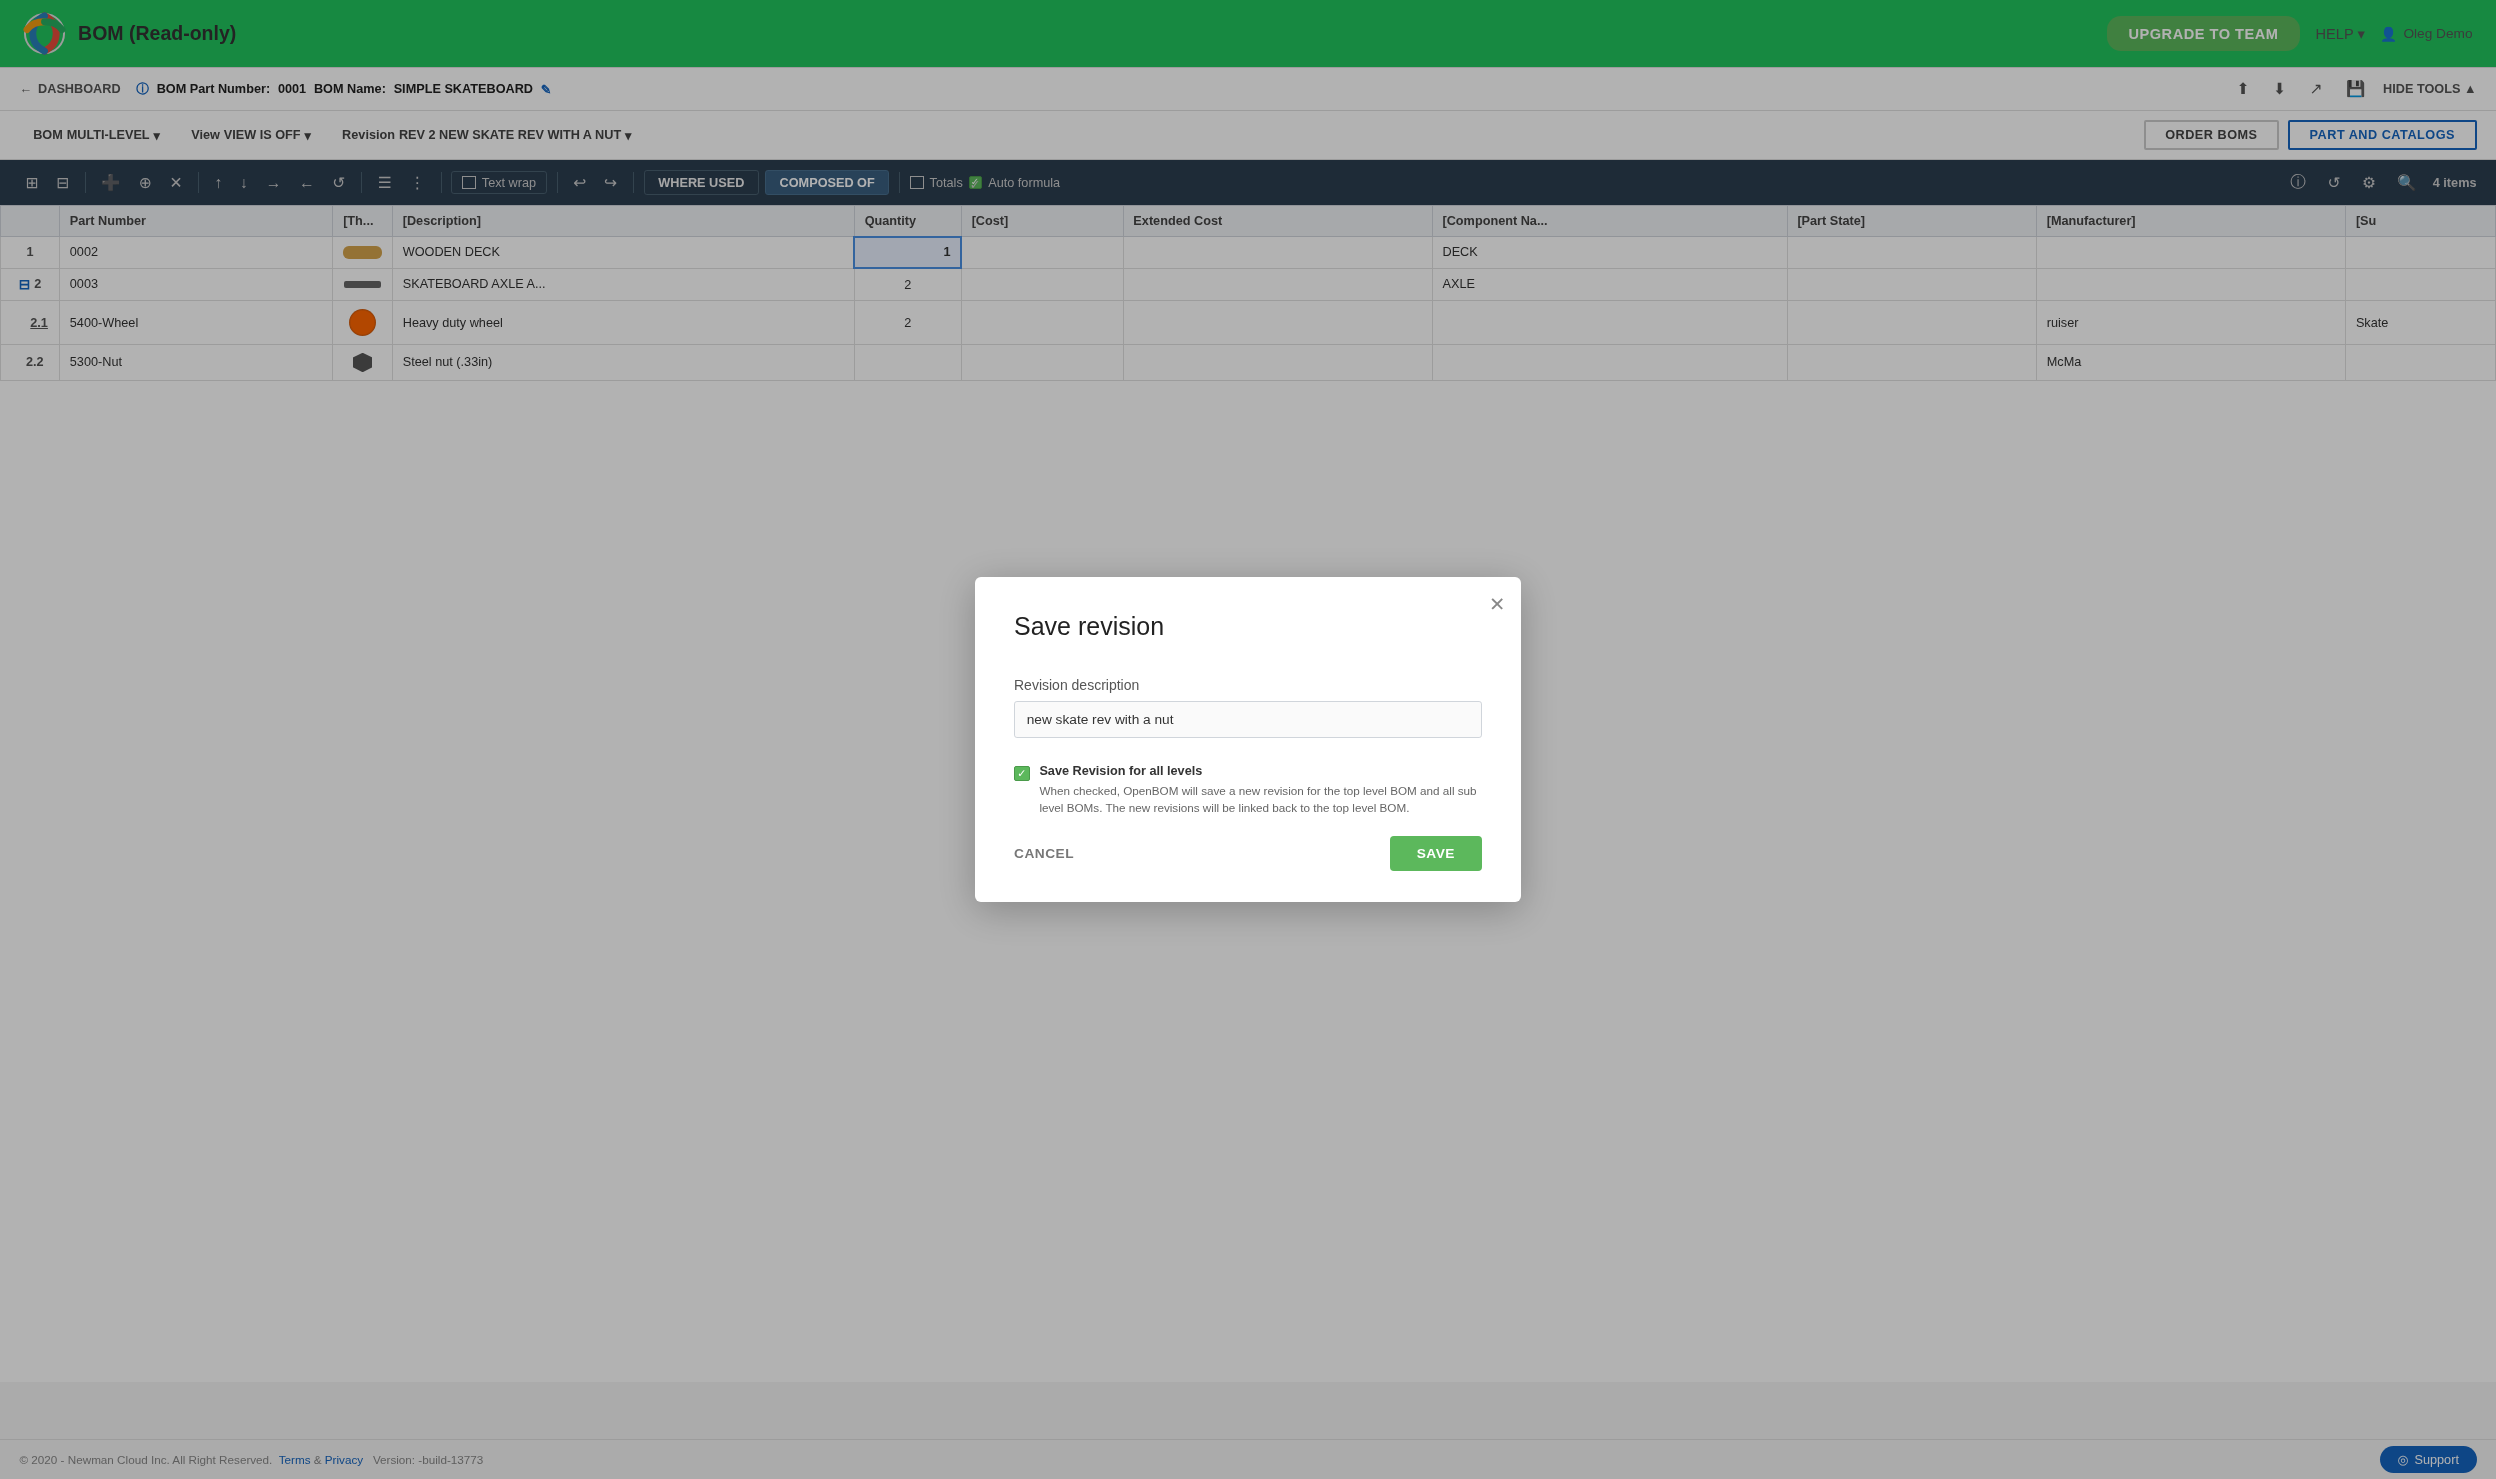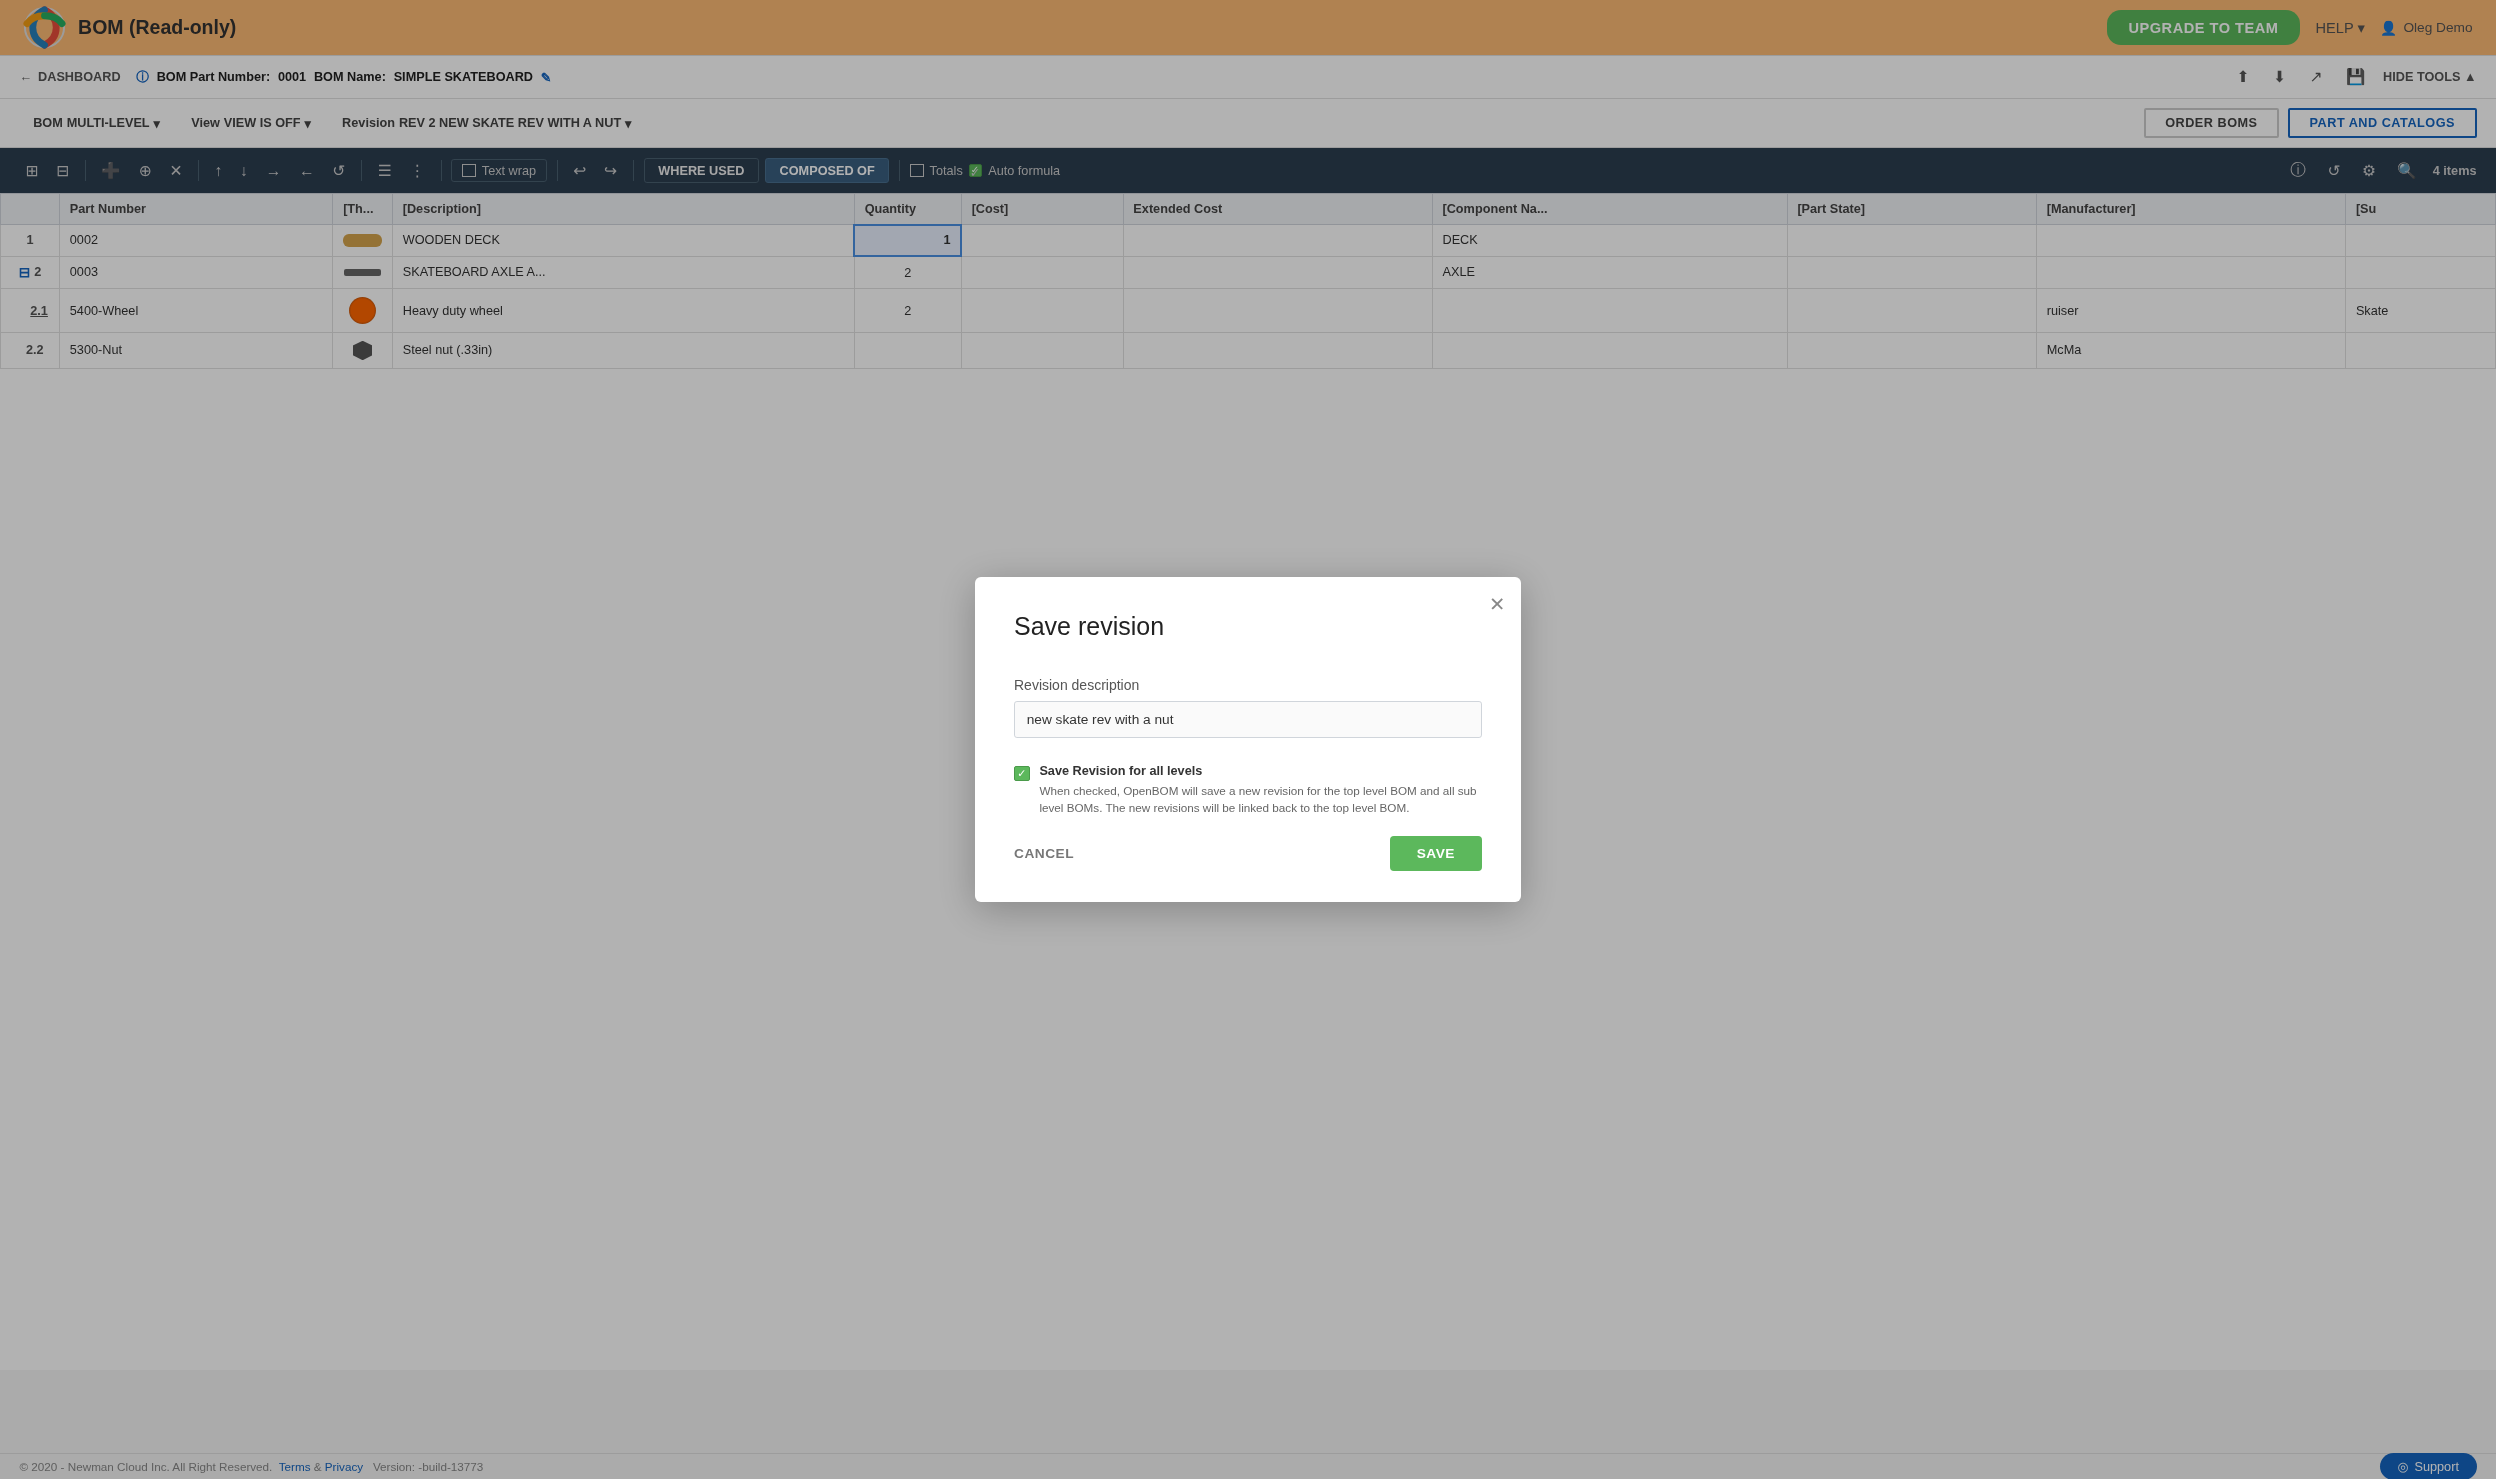--- a/index.html
+++ b/index.html
@@ -3,22 +3,22 @@
   <meta charset="utf-8">
   <style>
     * { box-sizing: border-box; margin: 0; padding: 0; }
     body { font-family: 'Segoe UI', Arial, sans-serif; background: #f5f5f5; font-size: 13.7px; color: #333; overflow: hidden; }
 
     
     .header {
       display: flex;
       align-items: center;
       padding: 0 23.4px;
-      height: 56px;
-      background: #fdba74;
+      height: 68px;
+      background: #22c55e;
       border-bottom: 1px solid #e0e0e0;
       justify-content: space-between;
     }
     .header-left { display: flex; align-items: center; gap: 11.7px; }
     .app-title { font-size: 19.5px; font-weight: 600; color: #333; }
     .header-right { display: flex; align-items: center; gap: 15.6px; }
     .upgrade-btn {
       background: #5cb85c;
       color: #fff;
       border: none;
@@ -277,21 +277,21 @@
       cursor: pointer;
       letter-spacing: 0.5px;
     }
 
     
     .footer {
       position: fixed;
       bottom: 0;
       left: 0;
       right: 0;
-      height: 26px;
+      height: 40px;
       background: #f5f5f5;
       border-top: 1px solid #e0e0e0;
       display: flex;
       align-items: center;
       padding: 0 19.5px;
       font-size: 11.7px;
       color: #888;
       justify-content: space-between;
     }
     .footer a { color: #1565c0; text-decoration: none; }

